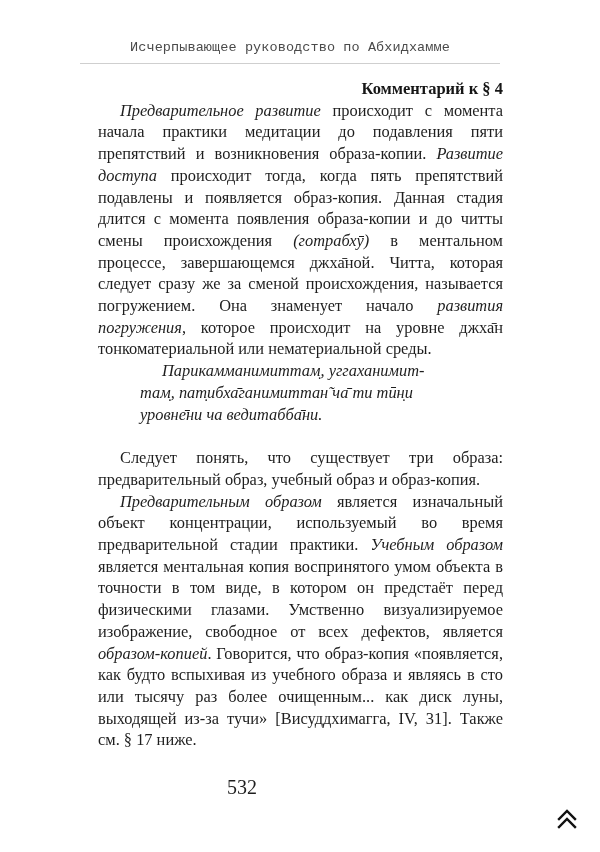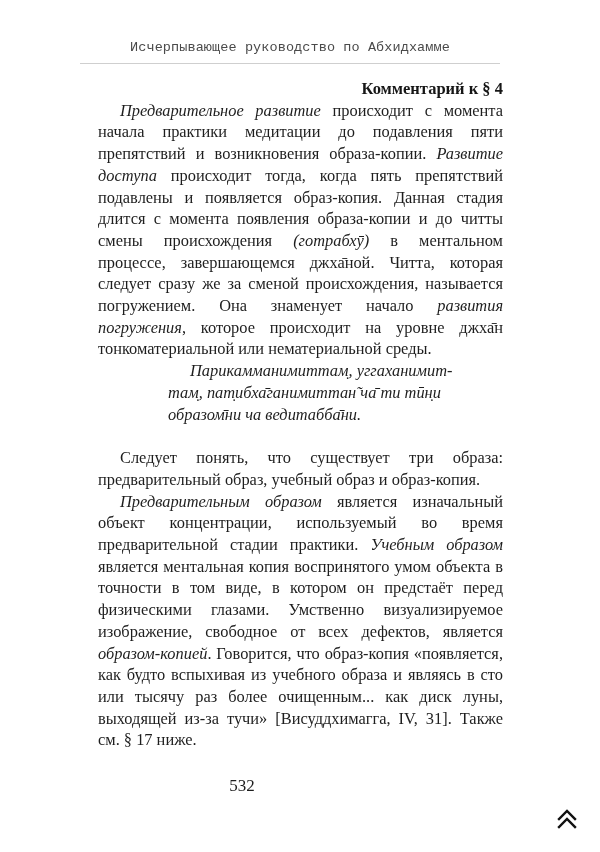--- a/index.html
+++ b/index.html
@@ -60,31 +60,31 @@
   .h-comment4 { margin-top: 0px; }
   .h-section5 { margin-top: 20px; margin-bottom: 18px; }
   .h-comment5 { margin-top: 22px; }
   .verse {
     margin: 0 0 0 42px;
     width: 295px;
     font-style: italic;
     font-size: 16.4px;
     line-height: 21.7px;
   }
-  .verse .vline { display: block; white-space: nowrap; margin-left: 28px; }
+  .verse .vline { display: block; white-space: nowrap; }
   .verse .vline.first { text-indent: 22px; }
   .para-gap { margin-top: 22px !important; }
   em { font-style: italic; }
   .page-number {
     position: absolute;
     left: 0;
     width: 484px;
     top: 776px;
     text-align: center;
-    font-size: 17px;
+    font-size: 20px;
     color: #1e1e1e;
   }
   .scroll-top {
     position: absolute;
     left: 556px;
     top: 808px;
     width: 22px;
     height: 22px;
     cursor: pointer;
   }
@@ -97,21 +97,21 @@
 
 <div class="page">
 
   <h3 class="heading h-comment4">Комментарий к § 4</h3>
   <p><em>Предварительное развитие</em><span> происходит с момента начала практики медитации до подавления пяти препятствий и возникновения образа-копии. </span><em>Развитие доступа</em><span> происходит тогда, когда пять препятствий подавлены и появляется образ-копия. Данная стадия длится с момента появления образа-копии и до читты смены происхождения </span><em>(готрабхӯ)</em><span> в ментальном процессе, завершающемся джха̄ной. Читта, которая следует сразу же за сменой происхождения, называется погружением. Она знаменует начало </span><em>развития погружения</em><span>, которое происходит на уровне джха̄н тонкоматериальной или нематериальной среды.</span></p>
 
 
   <div class="verse">
     <span class="vline first">Парикамманимиттам̣, уггаханимит-</span>
     <span class="vline">там̣, пат̣ибха̄ганимиттан̃ ча̄ ти тӣн̣и</span>
-    <span class="vline">образом̄ни ча ведитабба̄ни.</span>
+    <span class="vline">уровне̄ни ча ведитабба̄ни.</span>
   </div>
 
   <p class="para-gap">Следует понять, что существует три образа: предварительный образ, учебный образ и образ-копия.</p>
 
   <p><em>Предварительным образом</em><span> является изначальный объект концентрации, используемый во время предварительной стадии практики. </span><em>Учебным образом</em><span> является ментальная копия воспринятого умом объекта в точности в том виде, в котором он предстаёт перед физическими глазами. Умственно визуализируемое изображение, свободное от всех дефектов, является </span><em>образом-копией</em><span>. Говорится, что образ-копия «появляется, как будто вспыхивая из учебного образа и являясь в сто или тысячу раз более очищенным... как диск луны, выходящей из-за тучи» [Висуддхимагга, IV, 31]. Также см. § 17 ниже.</span></p>
 
 </div>
 
 <div class="page-number">532</div>
 

